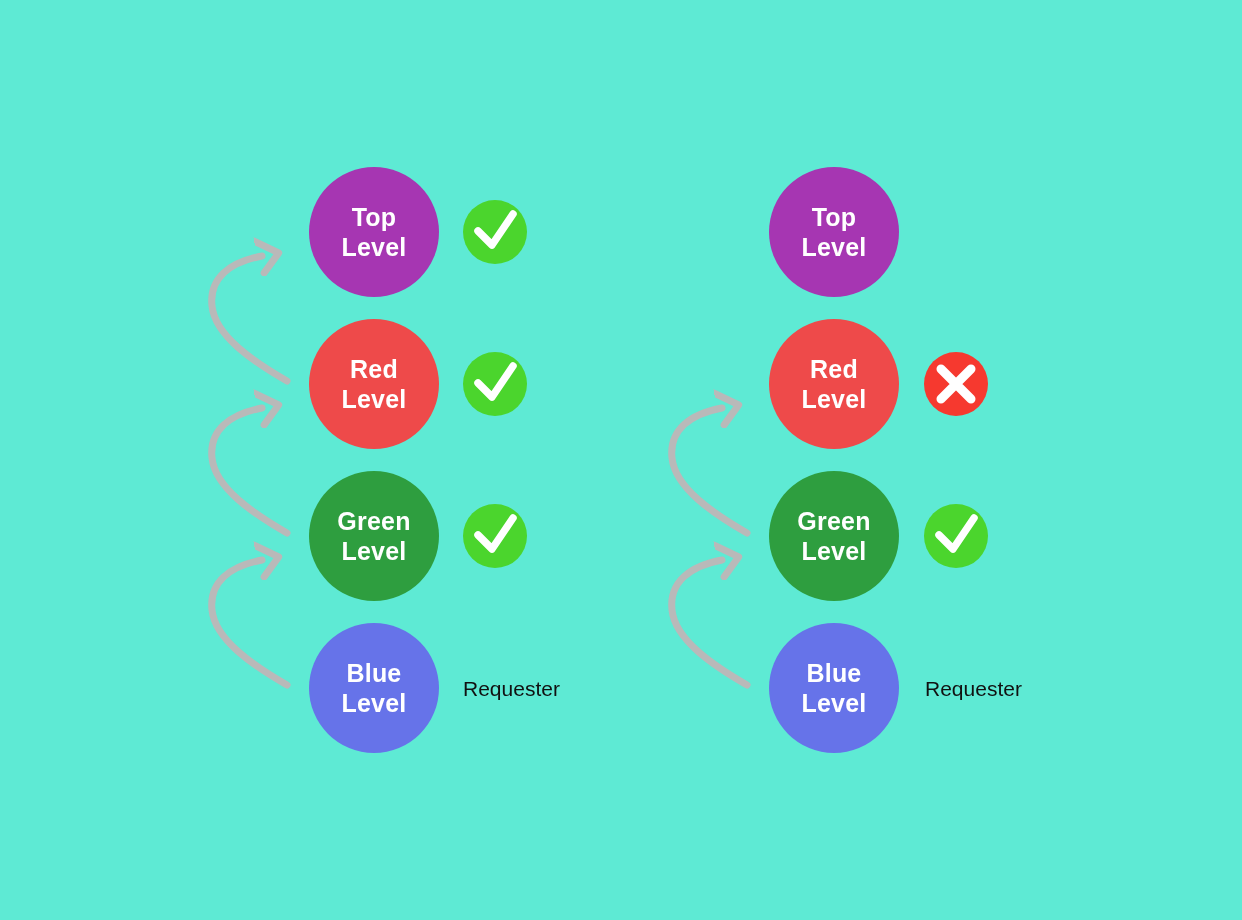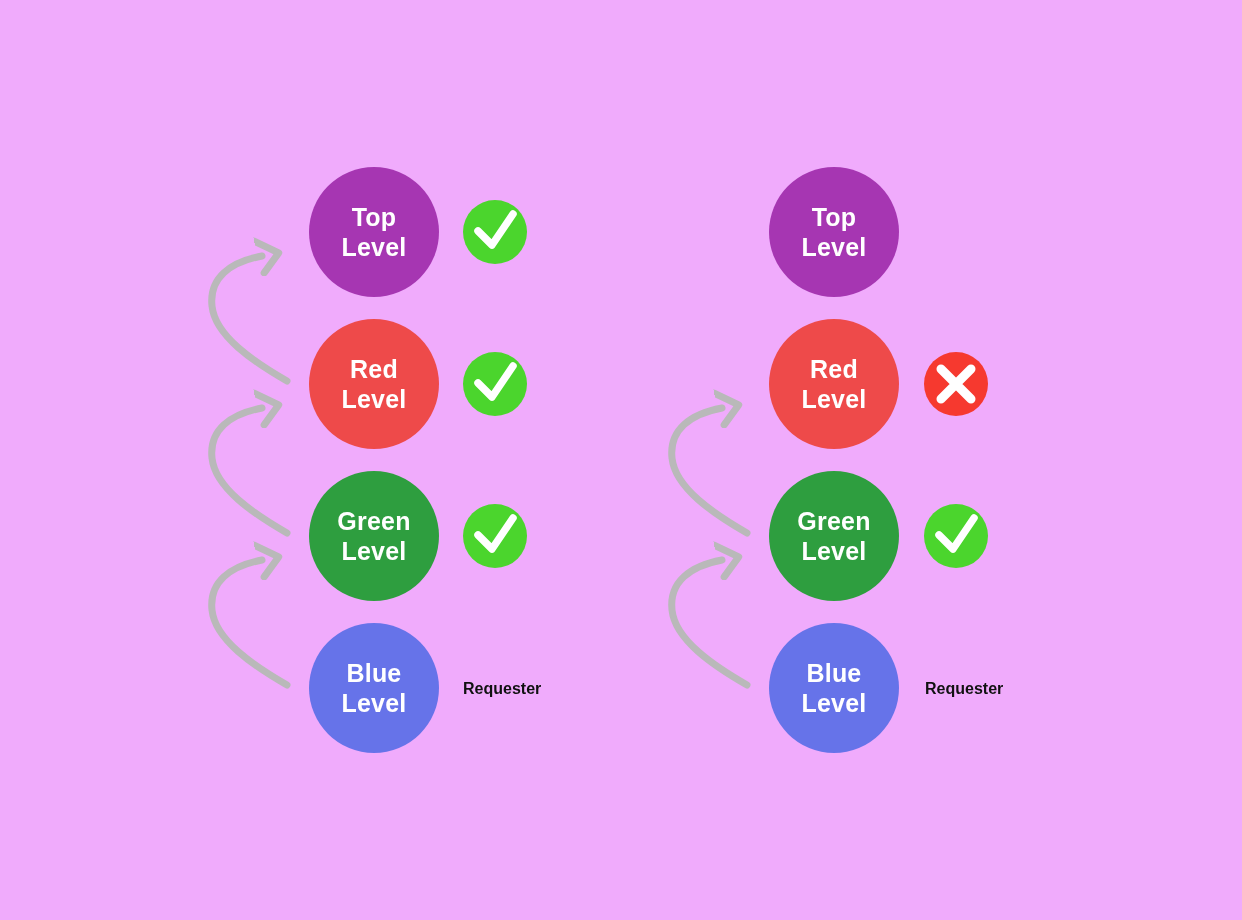--- a/index.html
+++ b/index.html
@@ -5,21 +5,21 @@
   html, body { margin: 0; padding: 0; }
   body {
     width: 1242px; height: 920px;
     background: #ffffff;
     font-family: "Liberation Sans", "DejaVu Sans", sans-serif;
     overflow: hidden;
   }
   .canvas {
     position: relative;
     width: 1242px; height: 920px;
-    background: #f0abfc;
+    background: #5eead4;
   }
   .arrows-svg {
     position: absolute;
     left: 0; top: 0;
   }
   .arrow-path {
     fill: none;
     stroke: #b9b9b9;
     stroke-width: 7;
     stroke-linecap: round;
@@ -51,22 +51,22 @@
   }
   .badge svg { width: 64px; height: 64px; display: block; }
   .badge path {
     fill: none;
     stroke: #ffffff;
     stroke-linecap: round;
     stroke-linejoin: round;
   }
   .annotation {
     position: absolute;
-    font-size: 16px;
-    font-weight: bold;
+    font-size: 21px;
+    font-weight: normal;
     color: #111111;
     line-height: 26px;
     white-space: nowrap;
   }
 </style>
 </head>
 <body>
 
 <div class="canvas">
 

